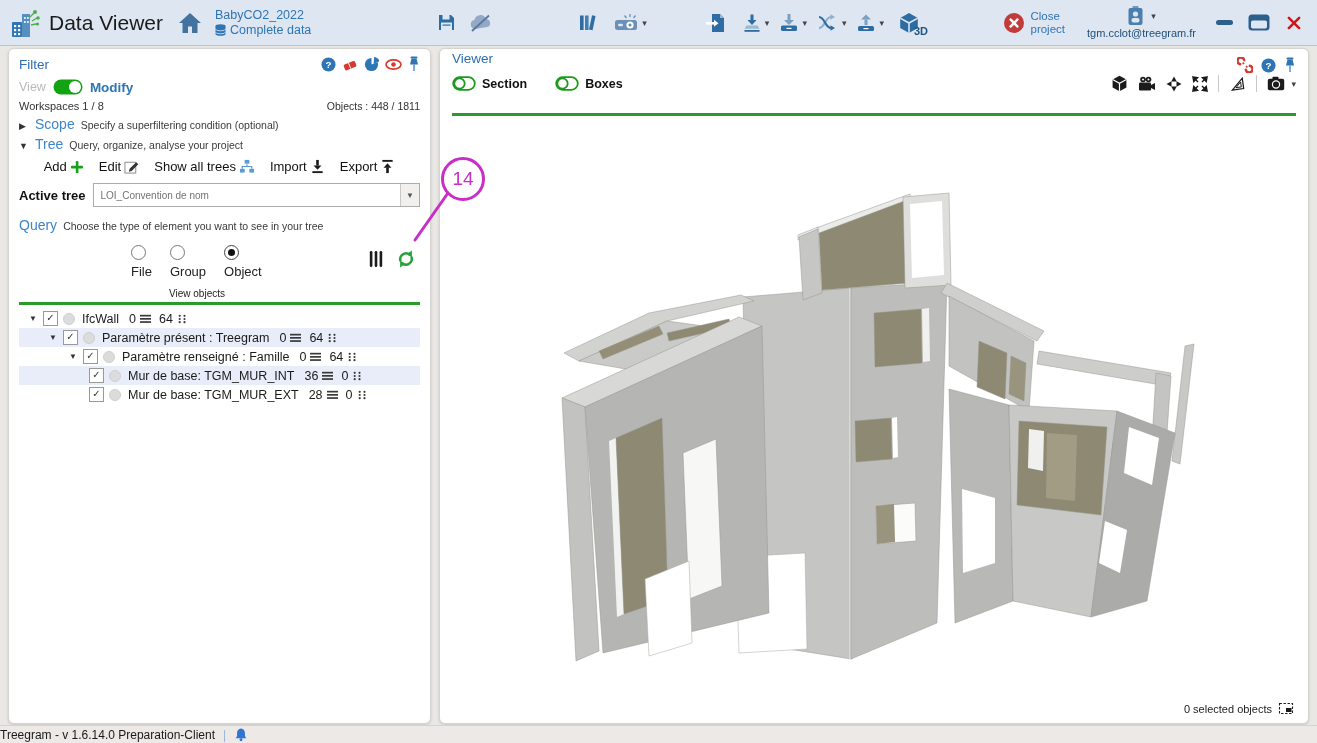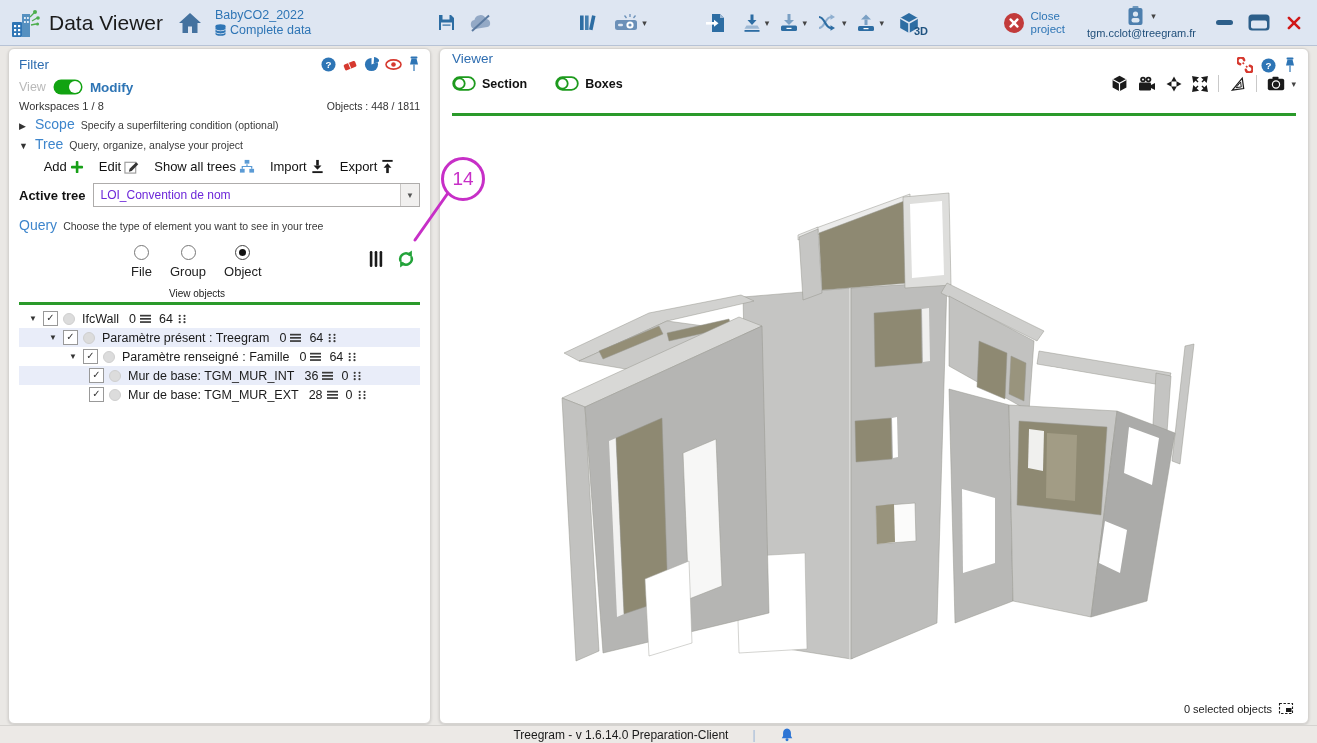--- a/index.html
+++ b/index.html
@@ -42,26 +42,26 @@
   .wsrow .obj{margin-left:auto;font-size:10.5px;color:#333}
   .secline{display:flex;align-items:baseline;gap:6px;margin-top:4px}
   .secline .tri{font-size:9px;color:#333;width:10px}
   .secline .blue{font-size:14px;color:#3d85cc}
   .secline .hint{font-size:10.5px;color:#3a3a3a}
   .actions{display:flex;justify-content:center;align-items:center;gap:15px;margin-top:7px}
   .actions .act{display:flex;align-items:center;gap:3px;font-size:13px;color:#111;cursor:default}
   .atree{display:flex;align-items:center;gap:8px;margin-top:9px}
   .atree .lbl{font-size:13px;font-weight:bold;color:#111;white-space:nowrap}
   .select{flex:1;height:22px;border:1px solid #aeacab;background:#fff;display:flex;align-items:center;}
-  .select .val{flex:1;font-size:12px;color:#6d28d9;padding-left:6px;white-space:nowrap;overflow:hidden}
+  .select .val{flex:1;font-size:10px;color:#737373;padding-left:6px;white-space:nowrap;overflow:hidden}
   .select .btn{width:18px;align-self:stretch;border-left:1px solid #c9c7c5;background:#f1f0ef;display:flex;align-items:center;justify-content:center;font-size:8px;color:#555}
   .queryrow{margin-top:10px}
   .qcontrols{display:flex;align-items:flex-start;margin-top:12px}
   .radio-group{display:flex;gap:18px;margin-left:112px}
-  .radio{display:flex;flex-direction:column;align-items:center;gap:4px}
+  .radio{display:flex;flex-direction:column;align-items:flex-start;gap:4px}
   .radio .circ{width:13px;height:13px;border:1px solid #777;border-radius:50%;background:#fff;display:flex;align-items:center;justify-content:center}
   .radio.sel .circ{border-color:#444}
   .radio.sel .dot{width:7px;height:7px;border-radius:50%;background:#111}
   .radio .rlbl{font-size:13px;color:#222}
   .qicons{margin-left:auto;display:flex;align-items:center;gap:13px;margin-right:4px;padding-top:4px}
   .vo-caption{margin-left:112px;width:132px;text-align:center;font-size:10px;color:#222;margin-top:9px}
   .greenline{height:3px;background:#2a9a2a;margin-top:3px}
   .tree-rows{margin-top:4px}
   .tree-row{height:19px;display:flex;align-items:center;font-size:12.5px;color:#1b1b1b}
   .tree-row.alt{background:#e9edf9}
@@ -81,21 +81,21 @@
   .vsep{width:1px;height:17px;background:#c9c9c9}
   .vw-greenline{height:2.5px;background:#2a9a2a;margin-top:21px}
   .model-svg{position:absolute;left:0;top:75px;width:868px;height:590px}
   .sel-objects{position:absolute;right:14px;bottom:8px;display:flex;align-items:center;gap:6px;font-size:11px;color:#222}
 
   
   .ann-circle{position:absolute;left:441px;top:157px;width:38px;height:38px;border:3px solid #c72fc7;border-radius:50%;background:#fff;display:flex;align-items:center;justify-content:center;font-size:19px;font-weight:normal;color:#c72fc7;z-index:60;pointer-events:none}
   .ann-overlay{position:absolute;left:0;top:0;width:1317px;height:743px;z-index:55;pointer-events:none}
 
   
-  .statusbar{position:absolute;left:0;bottom:0;width:100%;height:18px;background:#ece9e6;border-top:1px solid #d5d3d0;display:flex;align-items:center;justify-content:center;gap:24px;padding-right:10px;box-sizing:border-box}
+  .statusbar{position:absolute;left:0;bottom:0;width:100%;height:18px;background:#ece9e6;border-top:1px solid #d5d3d0;display:flex;align-items:center;justify-content:flex-start;gap:8px;padding-right:10px;box-sizing:border-box}
   .statusbar .ver{font-size:12px;color:#1a1a1a}
   .statusbar .sep{color:#9ab5d8;font-size:12px}
 </style>
 </head>
 <body>
 
 <div class="app">
 
   <header class="topbar">
     <span class="ic">

